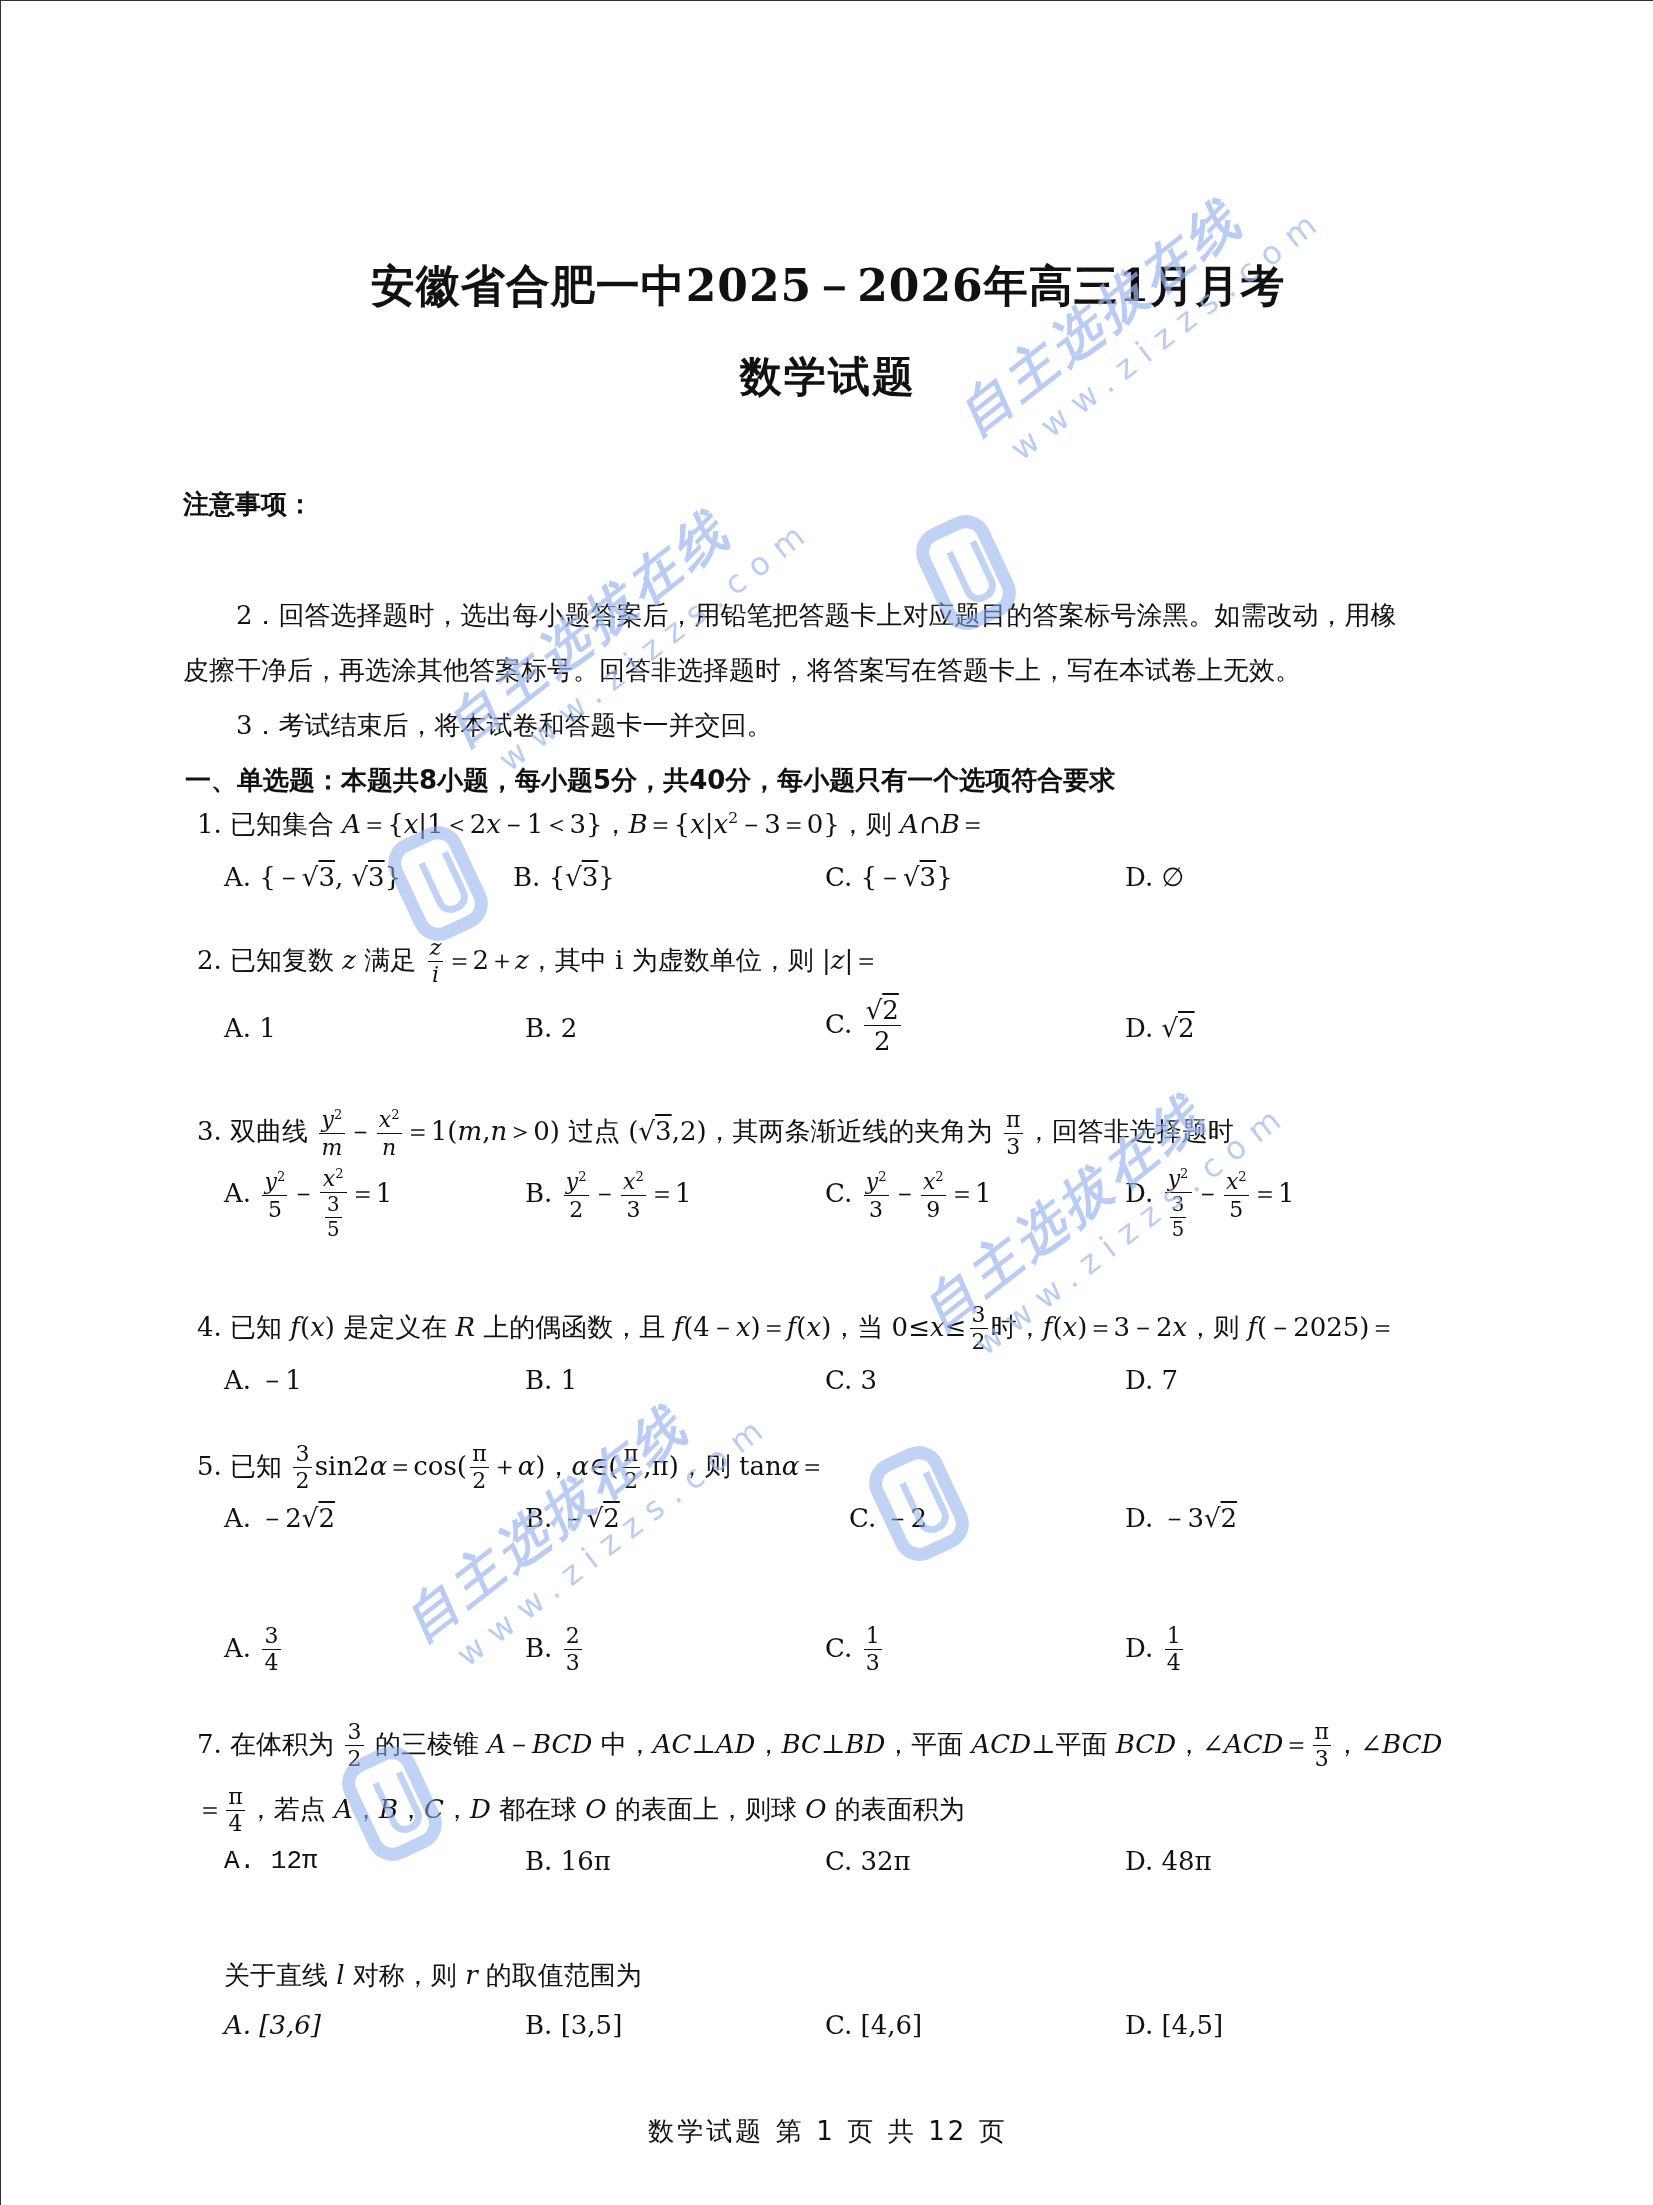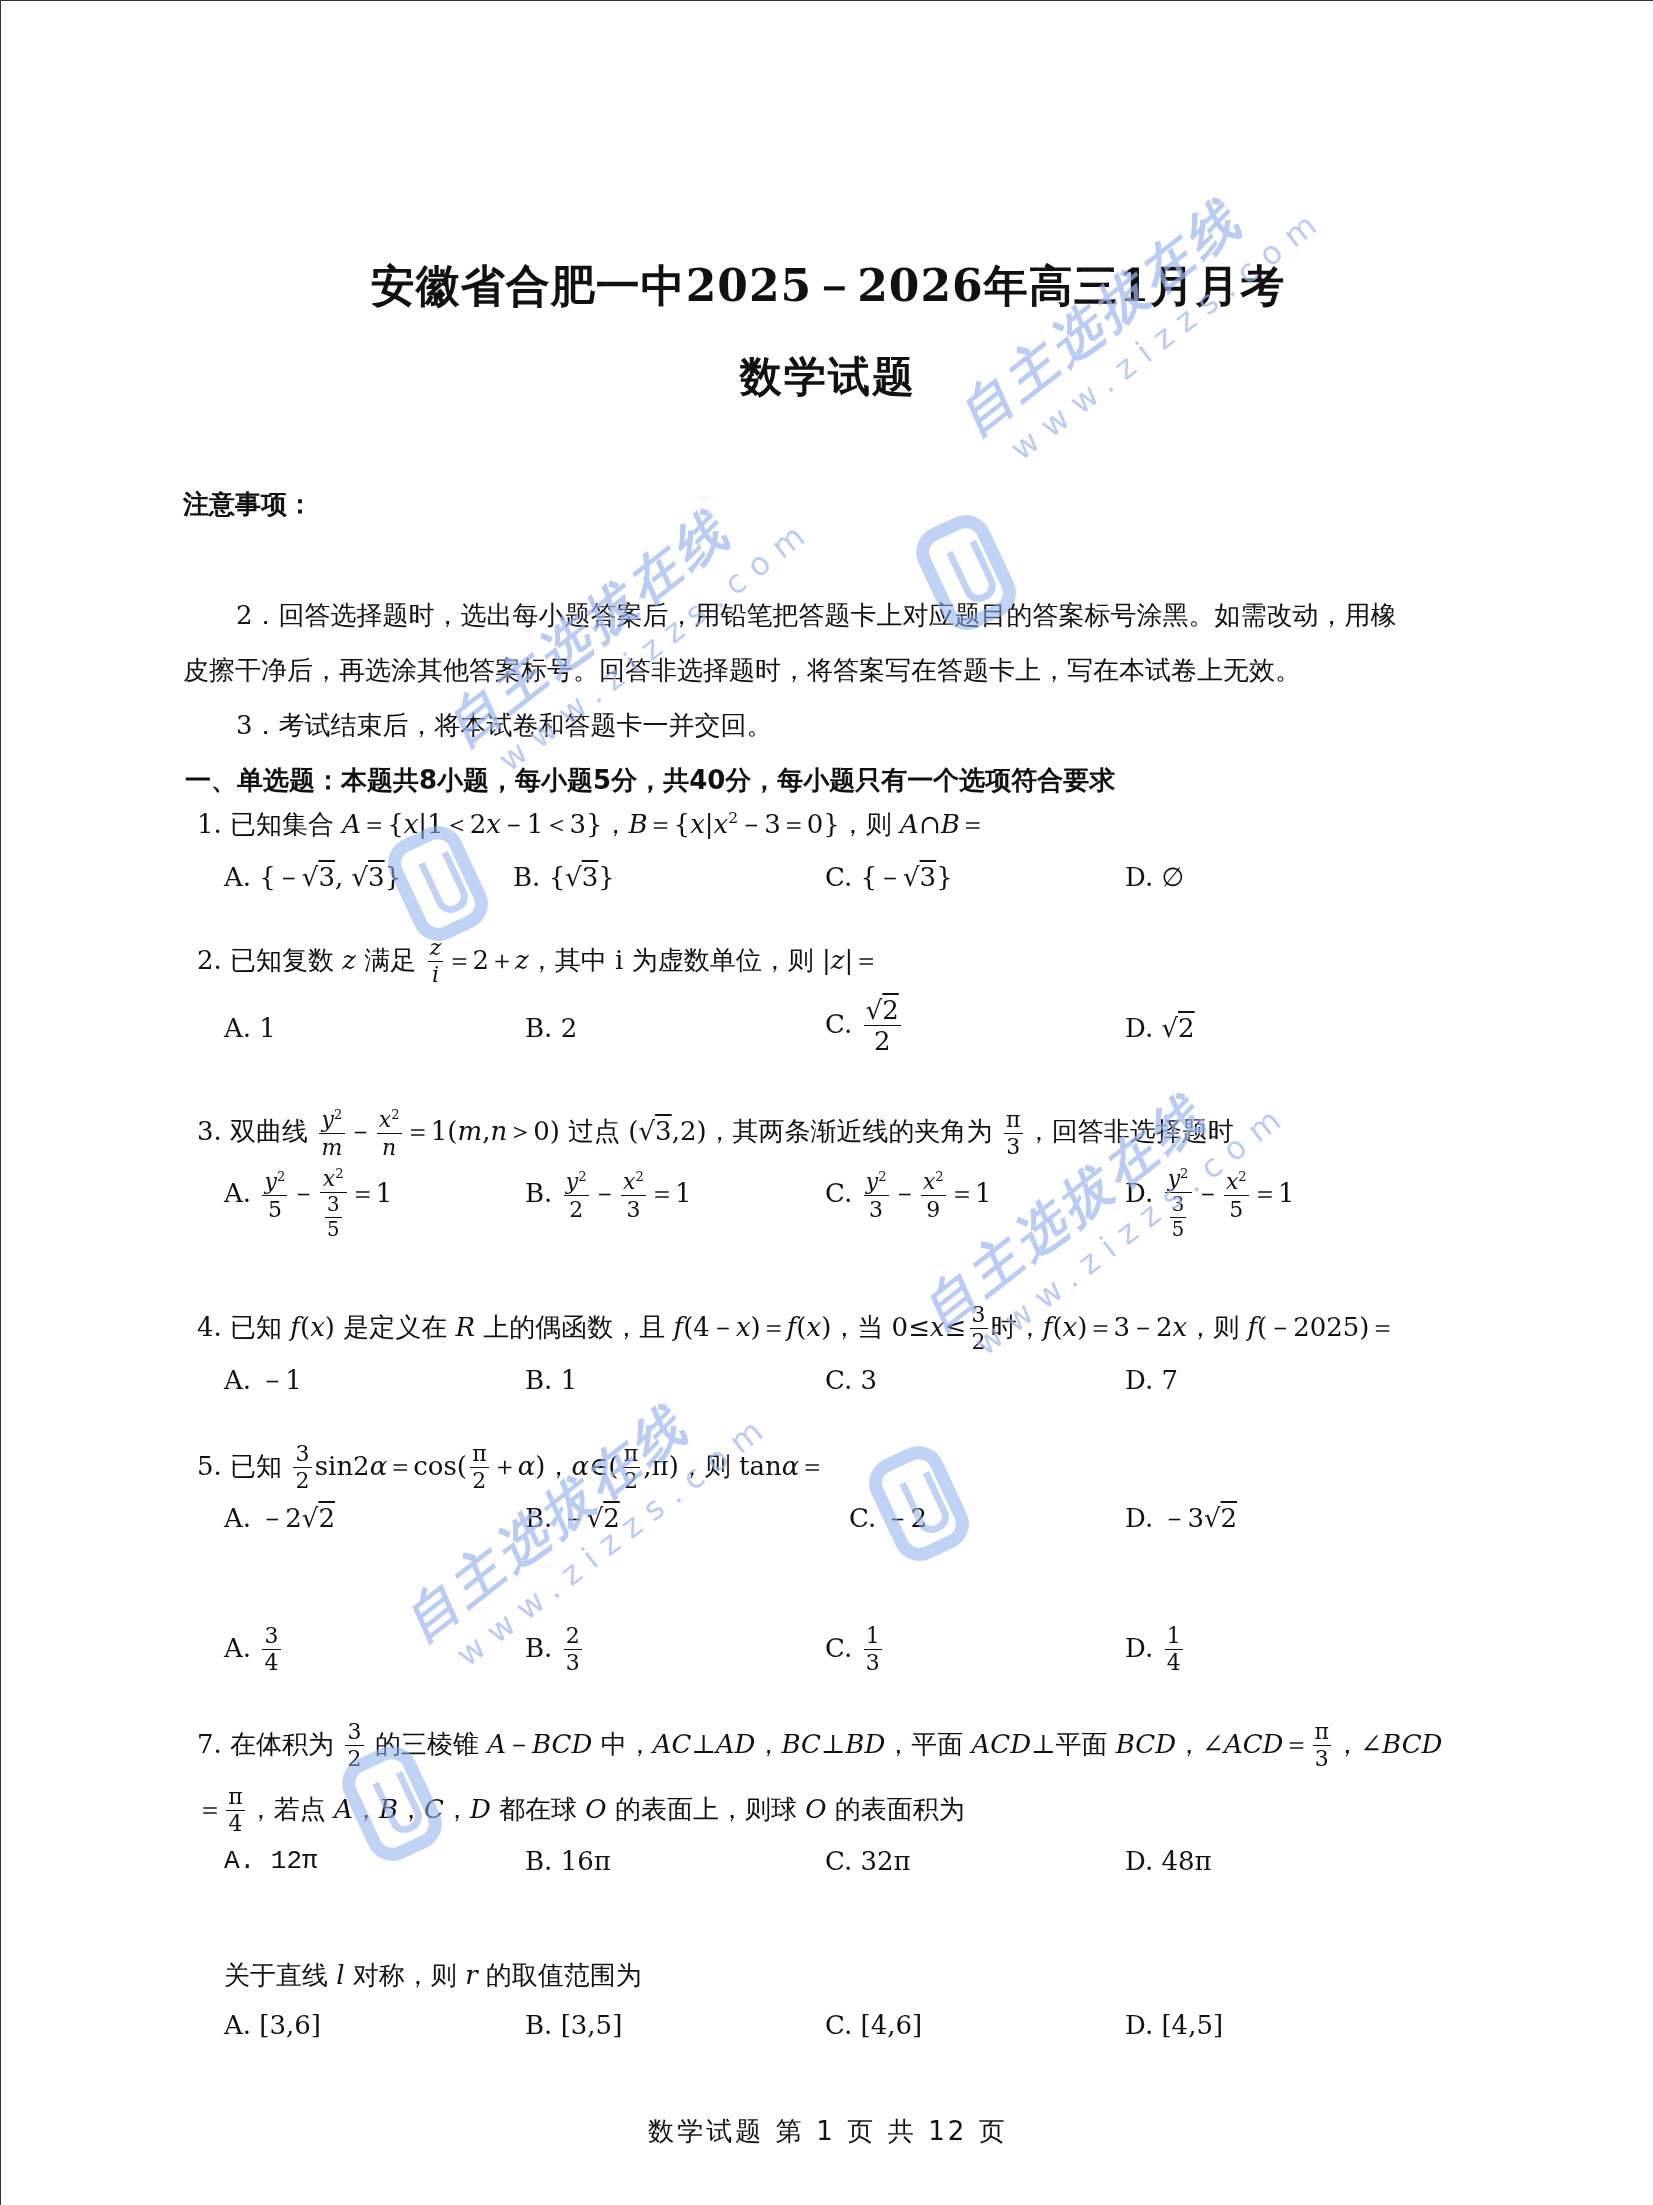--- a/index.html
+++ b/index.html
@@ -112,21 +112,21 @@
     ＝<span class="frac sm"><span class="num">π</span><span class="den">4</span></span><span>，若点</span> <i class="v">A</i>，<i class="v">B</i>，<i class="v">C</i>，<i class="v">D</i> <span>都在球</span> <i class="v">O</i> <span>的表面上，则球</span> <i class="v">O</i> <span>的表面积为</span>
   </div>
   <div class="opt" style="left:223px; top:1847px;font-family:Liberation Mono, monospace;">A. 12π</div>
   <div class="opt" style="left:524px; top:1847px;">B. 16π</div>
   <div class="opt" style="left:824px; top:1847px;">C. 32π</div>
   <div class="opt" style="left:1124px; top:1847px;">D. 48π</div>
 
   <div class="line" style="left:223px; top:1961px;">
     <span>关于直线</span> <i class="v">l</i> <span>对称，则</span> <i class="v">r</i> <span>的取值范围为</span>
   </div>
-  <div class="opt" style="left:223px; top:2011px;">A. [3,6]</div>
+  <div class="opt" style="left:223px; top:2011px;font-style:italic;">A. [3,6]</div>
   <div class="opt" style="left:524px; top:2011px;">B. [3,5]</div>
   <div class="opt" style="left:824px; top:2011px;">C. [4,6]</div>
   <div class="opt" style="left:1124px; top:2011px;">D. [4,5]</div>
 
   <div class="footer">
     <span>数学试题</span>
     <span>第 1 页 共 12 页</span>
   </div>
 
   <div class="wm" style="left:1009px; top:372px; transform:rotate(-38deg);">

